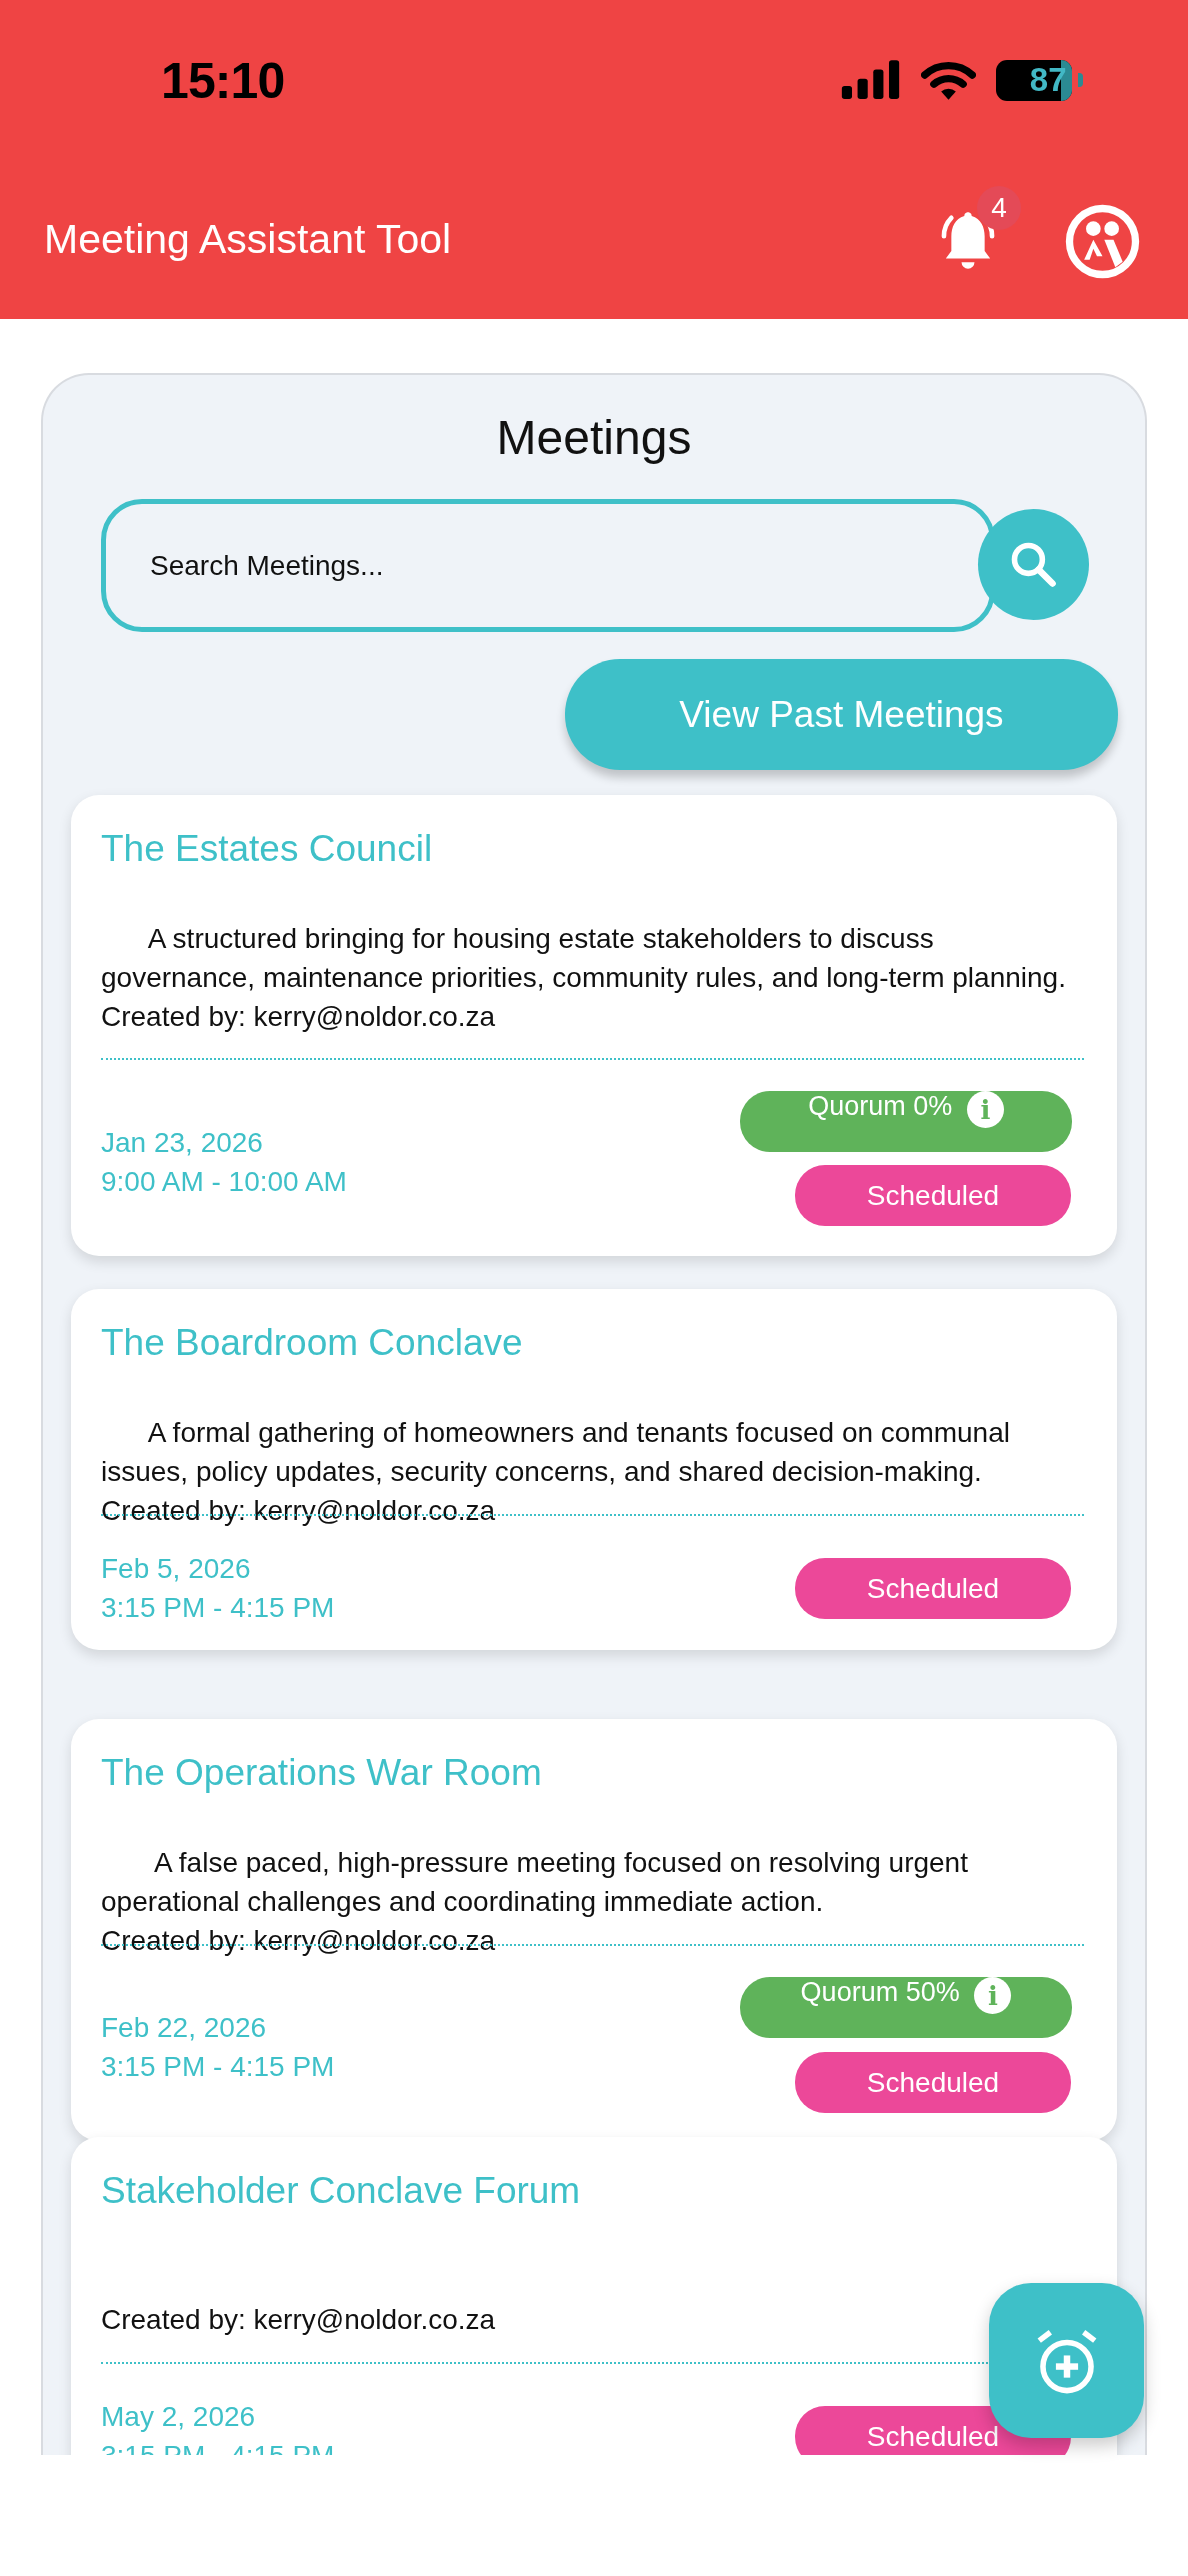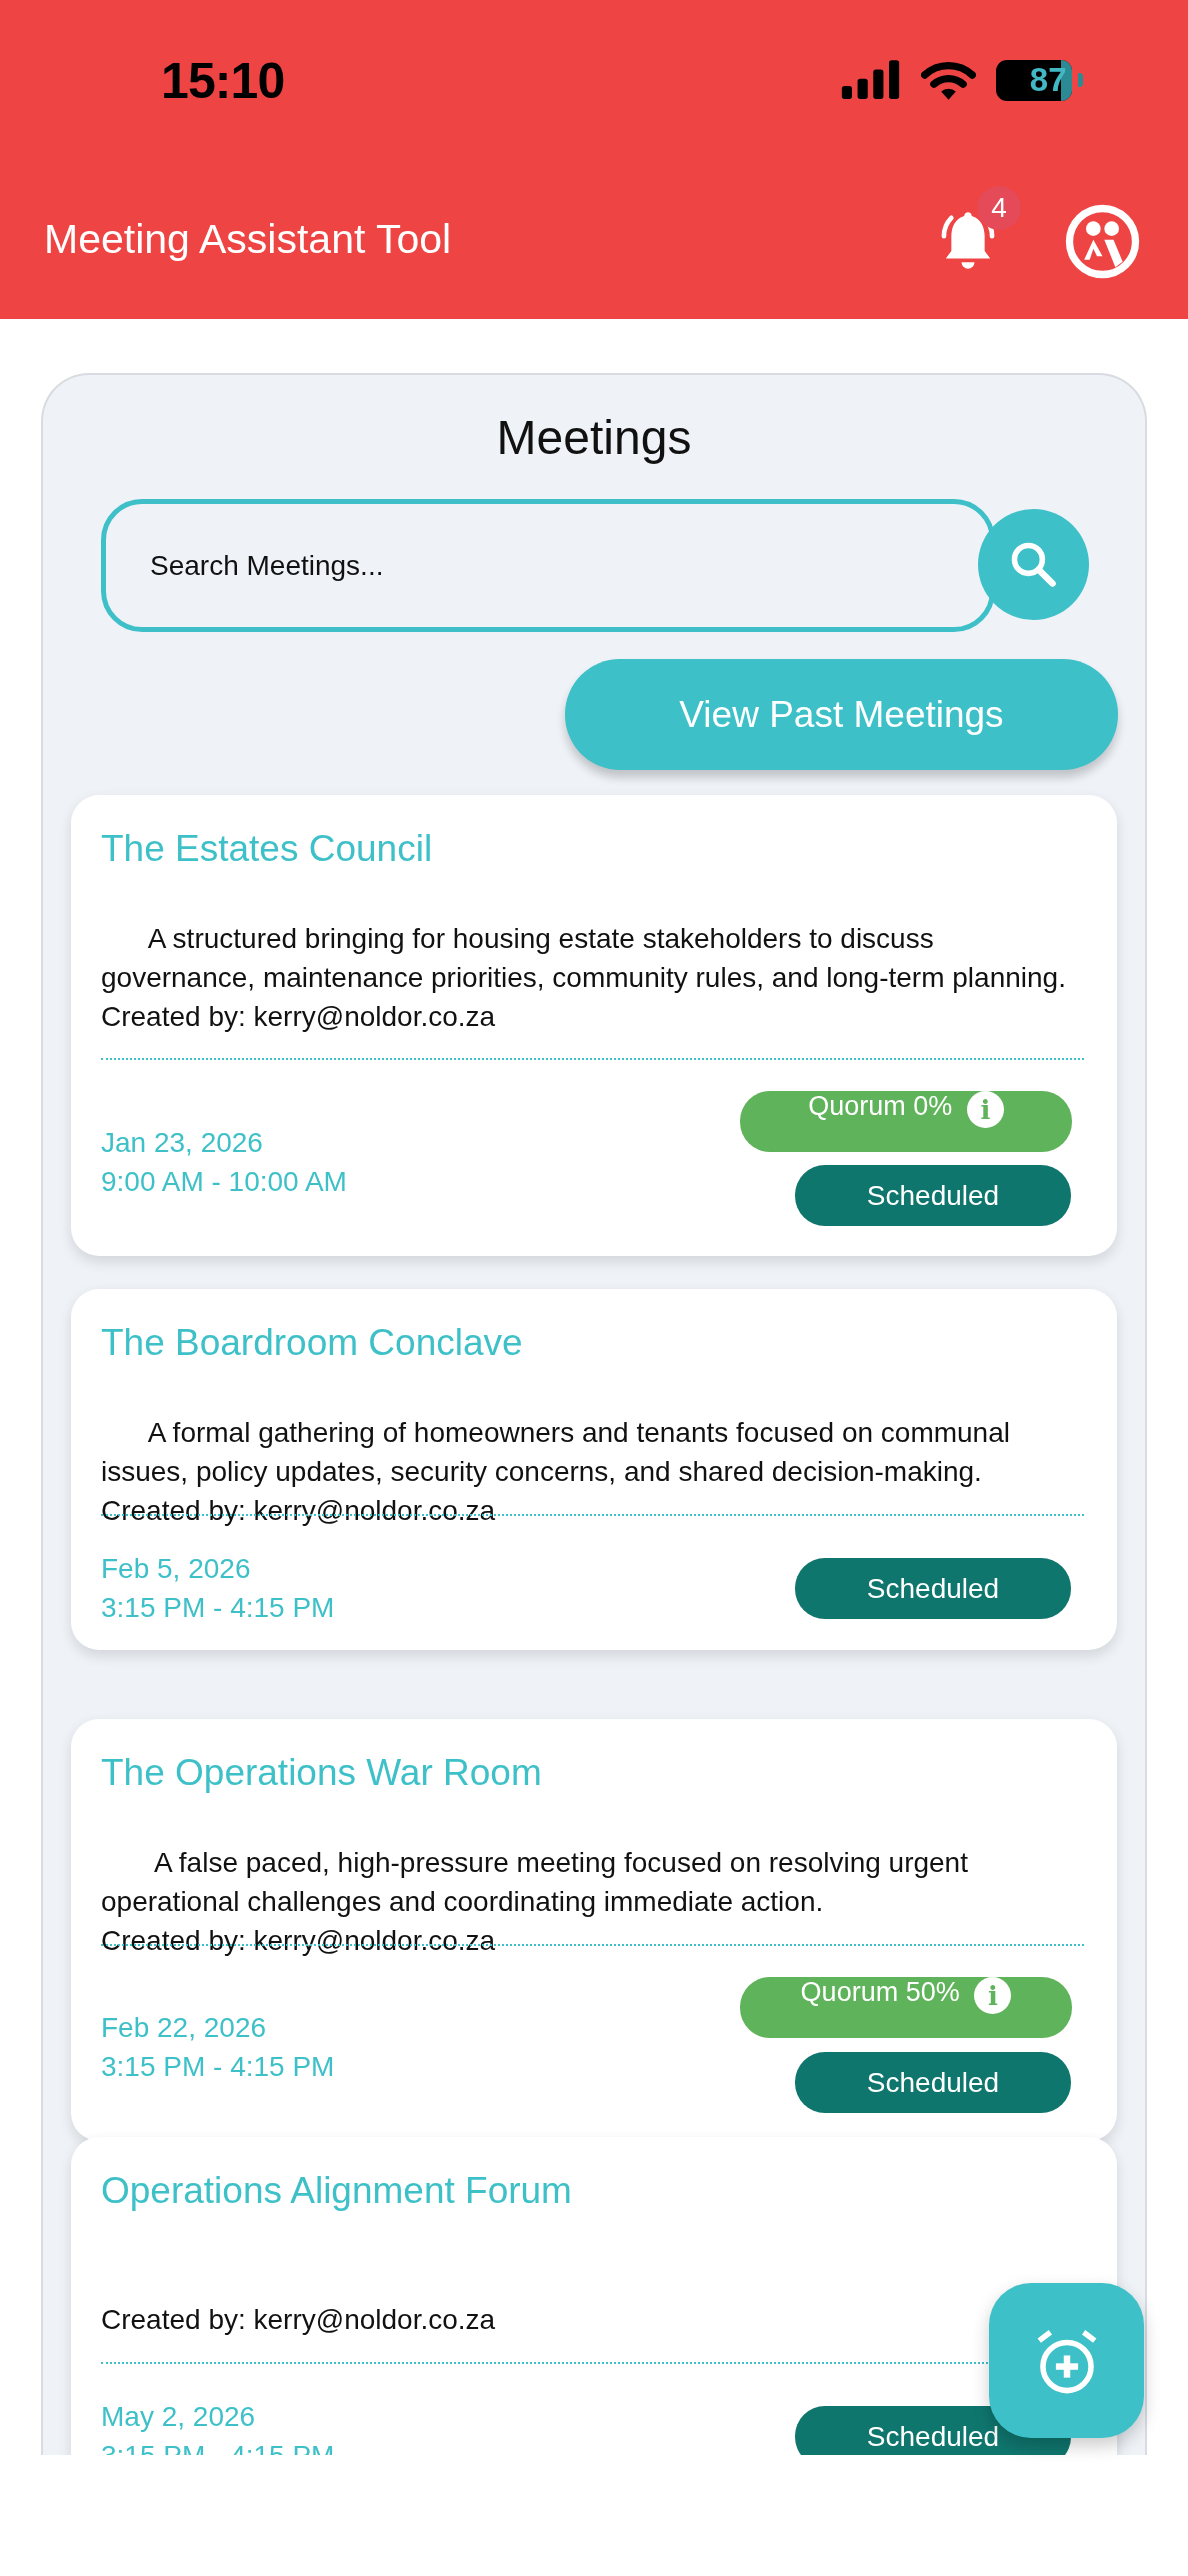--- a/index.html
+++ b/index.html
@@ -25,21 +25,21 @@
   .search-btn { position: absolute; left: 935px; top: 134px; width: 111px; height: 111px; border-radius: 50%; background: #3ec0c8; border: none; display: flex; align-items: center; justify-content: center; }
   .past-btn { position: absolute; left: 522px; top: 284px; width: 553px; height: 111px; border-radius: 55px; background: #3ec0c8; color: #fff; font-size: 37px; display: flex; align-items: center; justify-content: center; box-shadow: 0 7.4px 9.2px rgba(0,0,0,0.2); border: none; font-family: Liberation Sans, sans-serif; }
 
   .card { position: absolute; left: 28px; width: 1046px; background: #fff; border-radius: 28px; box-shadow: 0 5.5px 13px rgba(0,0,0,0.12); }
   .card-title { position: absolute; left: 30px; top: 33px; font-size: 37px; color: #3ec0c8; }
   .card-desc { position: absolute; left: 30px; top: 85px; width: 986px; font-size: 28px; line-height: 39px; color: #111; white-space: pre-wrap; }
   .card-divider { position: absolute; left: 30px; width: 983px; height: 0; border-top: 2.8px dotted #3ec0c8; }
   .card-date { position: absolute; left: 30px; font-size: 28px; line-height: 39px; color: #3ec0c8; }
   .quorum { position: absolute; left: 669px; width: 332px; height: 61px; border-radius: 30px; background: #5fb35a; color: #fff; font-size: 27px; display: flex; align-items: flex-start; justify-content: center; gap: 14.7px; }
   .info-dot { width: 37px; height: 37px; border-radius: 50%; background: #fff; color: #5fb35a; font-weight: 700; font-size: 26px; display: flex; align-items: center; justify-content: center; font-family: "DejaVu Serif", serif; }
-  .status-pill { position: absolute; left: 724px; width: 276px; height: 61px; border-radius: 30px; background: #0f766e; color: #fff; font-size: 28px; display: flex; align-items: center; justify-content: center; }
+  .status-pill { position: absolute; left: 724px; width: 276px; height: 61px; border-radius: 30px; background: #ec4899; color: #fff; font-size: 28px; display: flex; align-items: center; justify-content: center; }
 
   .fab { position: absolute; left: 989px; top: 2283px; width: 155px; height: 155px; border-radius: 42px; background: #3ec0c8; box-shadow: 0 7.4px 16.6px rgba(0,0,0,0.2); display: flex; align-items: center; justify-content: center; border: none; }
 </style>
 </head>
 <body>
 
 <div class="topbar">
   <div class="status-time">15:10</div>
   <div class="status-icons">
     <svg width="61" height="41" viewBox="0 0 66 44">
@@ -135,21 +135,21 @@
         <div>3:15 PM - 4:15 PM</div>
     </div>
     <div class="quorum" style="top:258px;">
       <span>Quorum 50%</span>
       <span class="info-dot">i</span>
     </div>
     <div class="status-pill" style="top:333px;">Scheduled</div>
   </div>
 
   <div class="card" style="top:1762px;height:387px;">
-    <div class="card-title">Operations Alignment Forum</div>
+    <div class="card-title">Stakeholder Conclave Forum</div>
     <div class="card-desc">
       <br><span>Created by: kerry@noldor.co.za</span>
     </div>
     <div class="card-divider" style="top:225px;"></div>
     <div class="card-date" style="top:260px;">
       <div>May 2, 2026</div>
         <div>3:15 PM - 4:15 PM</div>
     </div>
     <div class="status-pill" style="top:269px;">Scheduled</div>
   </div>

